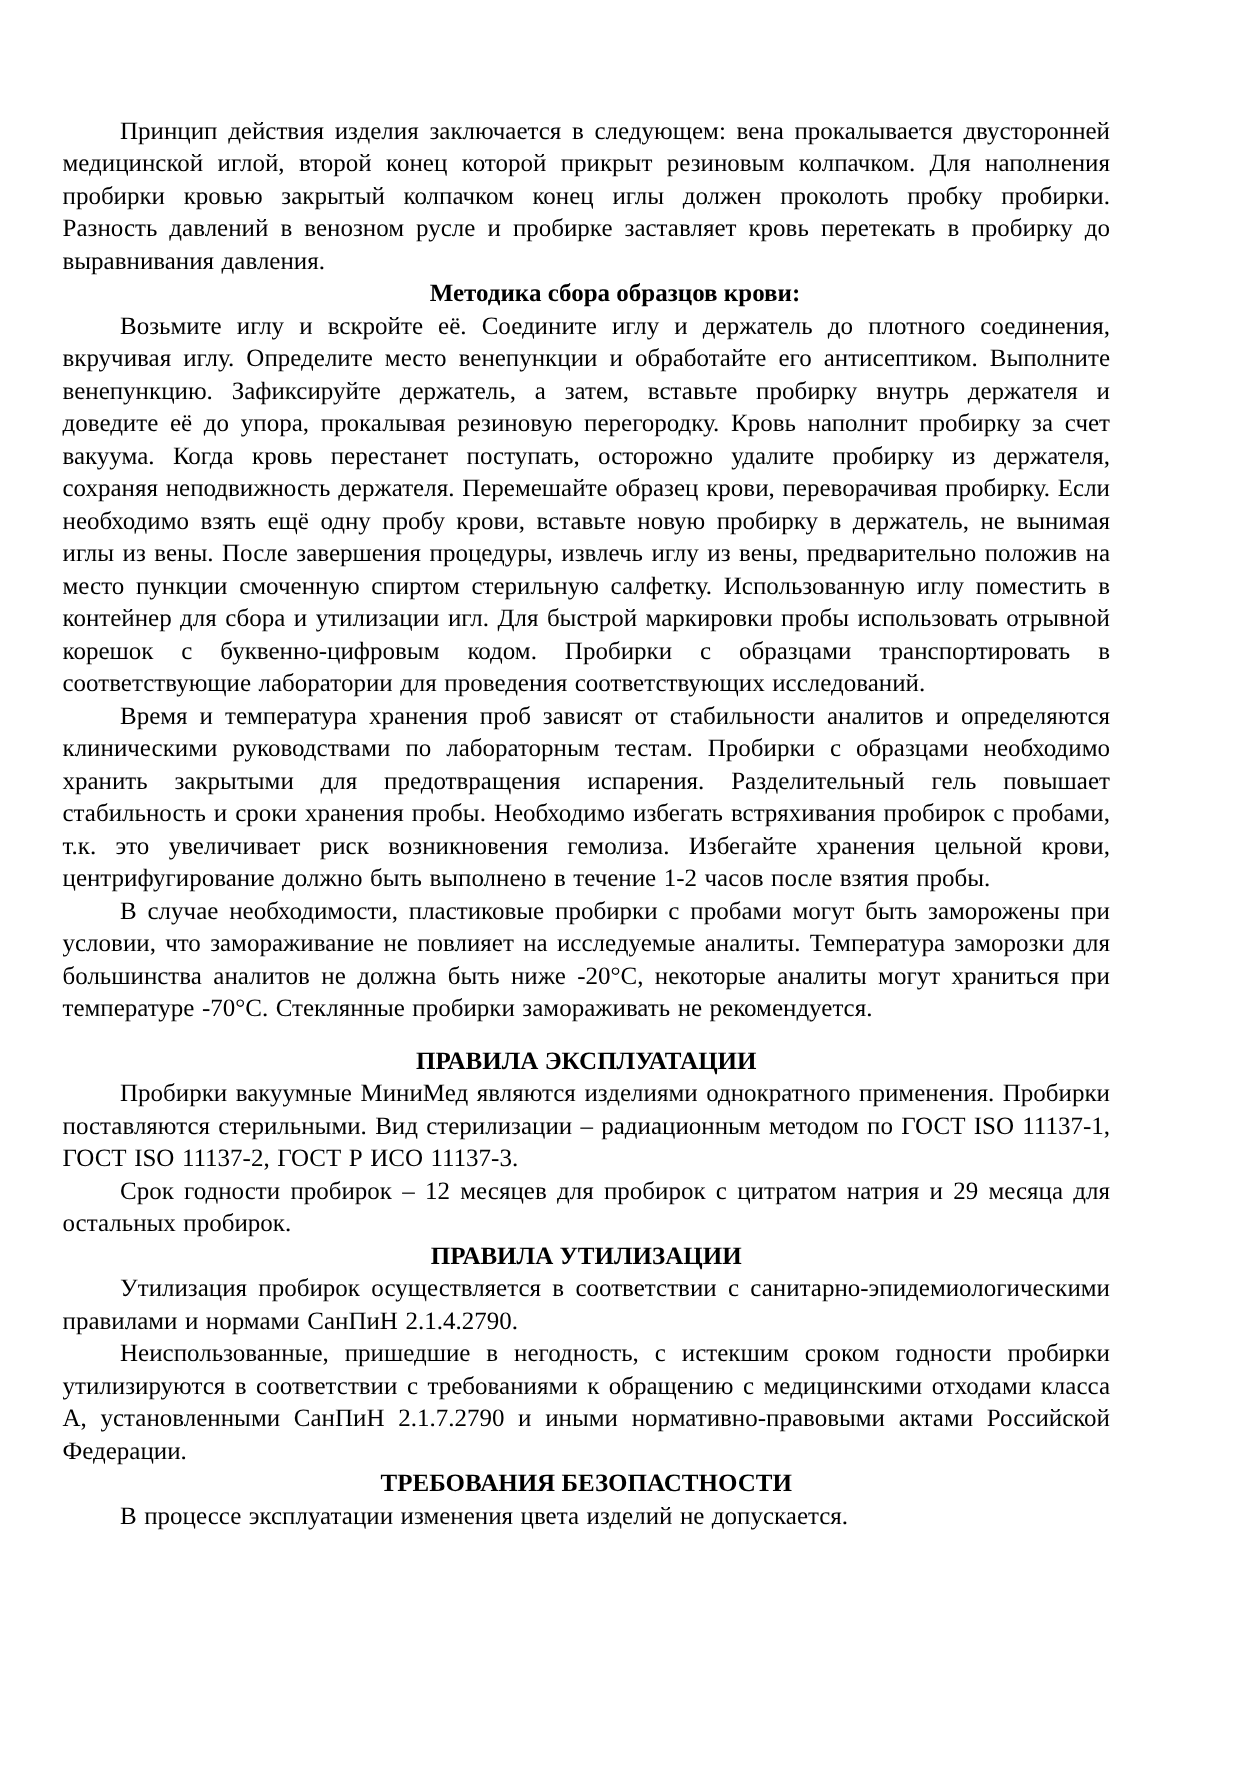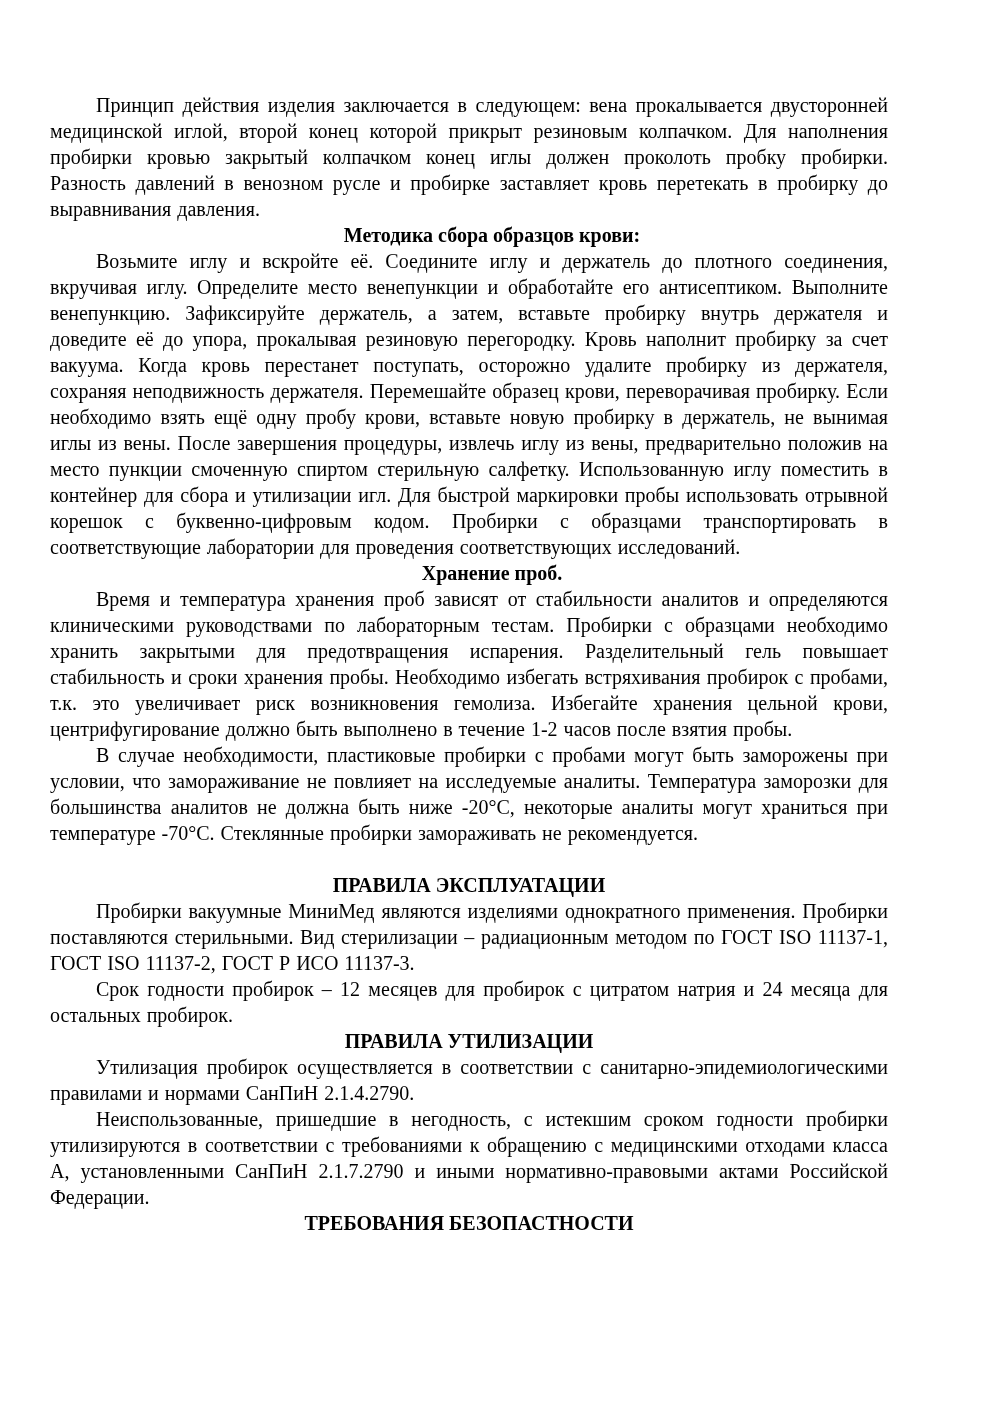--- a/index.html
+++ b/index.html
@@ -32,51 +32,51 @@
     text-indent: 46px;
     text-align: center;
   }
   .center-heading {
     margin: 0;
     font-weight: bold;
     text-align: center;
     text-indent: 0;
   }
   .spaced-before {
-    margin-top: 26px;
+    margin-top: 16px;
   }
 </style>
 </head>
 <body>
 
 <div class="page">
 
   <p class="par">Принцип действия изделия заключается в следующем: вена прокалывается двусторонней медицинской иглой, второй конец которой прикрыт резиновым колпачком. Для наполнения пробирки кровью закрытый колпачком конец иглы должен проколоть пробку пробирки. Разность давлений в венозном русле и пробирке заставляет кровь перетекать в пробирку до выравнивания давления.</p>
 
   <p class="inline-heading">Методика сбора образцов крови:</p>
 
   <p class="par">Возьмите иглу и вскройте её. Соедините иглу и держатель до плотного соединения, вкручивая иглу. Определите место венепункции и обработайте его антисептиком. Выполните венепункцию. Зафиксируйте держатель, а затем, вставьте пробирку внутрь держателя и доведите её до упора, прокалывая резиновую перегородку. Кровь наполнит пробирку за счет вакуума. Когда кровь перестанет поступать, осторожно удалите пробирку из держателя, сохраняя неподвижность держателя. Перемешайте образец крови, переворачивая пробирку. Если необходимо взять ещё одну пробу крови, вставьте новую пробирку в держатель, не вынимая иглы из вены. После завершения процедуры, извлечь иглу из вены, предварительно положив на место пункции смоченную спиртом стерильную салфетку. Использованную иглу поместить в контейнер для сбора и утилизации игл. Для быстрой маркировки пробы использовать отрывной корешок с буквенно-цифровым кодом. Пробирки с образцами транспортировать в соответствующие лаборатории для проведения соответствующих исследований.</p>
 
-  <p class="inline-heading">Хранение проб.</p>
 
   <p class="par">Время и температура хранения проб зависят от стабильности аналитов и определяются клиническими руководствами по лабораторным тестам. Пробирки с образцами необходимо хранить закрытыми для предотвращения испарения. Разделительный гель повышает стабильность и сроки хранения пробы. Необходимо избегать встряхивания пробирок с пробами, т.к. это увеличивает риск возникновения гемолиза. Избегайте хранения цельной крови, центрифугирование должно быть выполнено в течение 1-2 часов после взятия пробы.</p>
 
   <p class="par">В случае необходимости, пластиковые пробирки с пробами могут быть заморожены при условии, что замораживание не повлияет на исследуемые аналиты. Температура заморозки для большинства аналитов не должна быть ниже -20°С, некоторые аналиты могут храниться при температуре -70°С. Стеклянные пробирки замораживать не рекомендуется.</p>
 
   <p class="center-heading spaced-before">ПРАВИЛА ЭКСПЛУАТАЦИИ</p>
 
   <p class="par">Пробирки вакуумные МиниМед являются изделиями однократного применения. Пробирки поставляются стерильными. Вид стерилизации – радиационным методом по ГОСТ ISO 11137-1, ГОСТ ISO 11137-2, ГОСТ Р ИСО 11137-3.</p>
 
-  <p class="par">Срок годности пробирок – 12 месяцев для пробирок с цитратом натрия и 24 месяца для остальных пробирок.</p>
+  <p class="par">Срок годности пробирок – 12 месяцев для пробирок с цитратом натрия и 29 месяца для остальных пробирок.</p>
 
   <p class="center-heading">ПРАВИЛА УТИЛИЗАЦИИ</p>
 
   <p class="par">Утилизация пробирок осуществляется в соответствии с санитарно-эпидемиологическими правилами и нормами СанПиН 2.1.4.2790.</p>
 
 
 
   <p class="par">Неиспользованные, пришедшие в негодность, с истекшим сроком годности пробирки утилизируются в соответствии с требованиями к обращению с медицинскими отходами класса А, установленными СанПиН 2.1.7.2790 и иными нормативно-правовыми актами Российской Федерации.</p>
 
   <p class="center-heading">ТРЕБОВАНИЯ БЕЗОПАСТНОСТИ</p>
 
 
+  <p class="par">В процессе эксплуатации изменения цвета изделий не допускается.</p>
 
 </div>
 
 </body></html>

